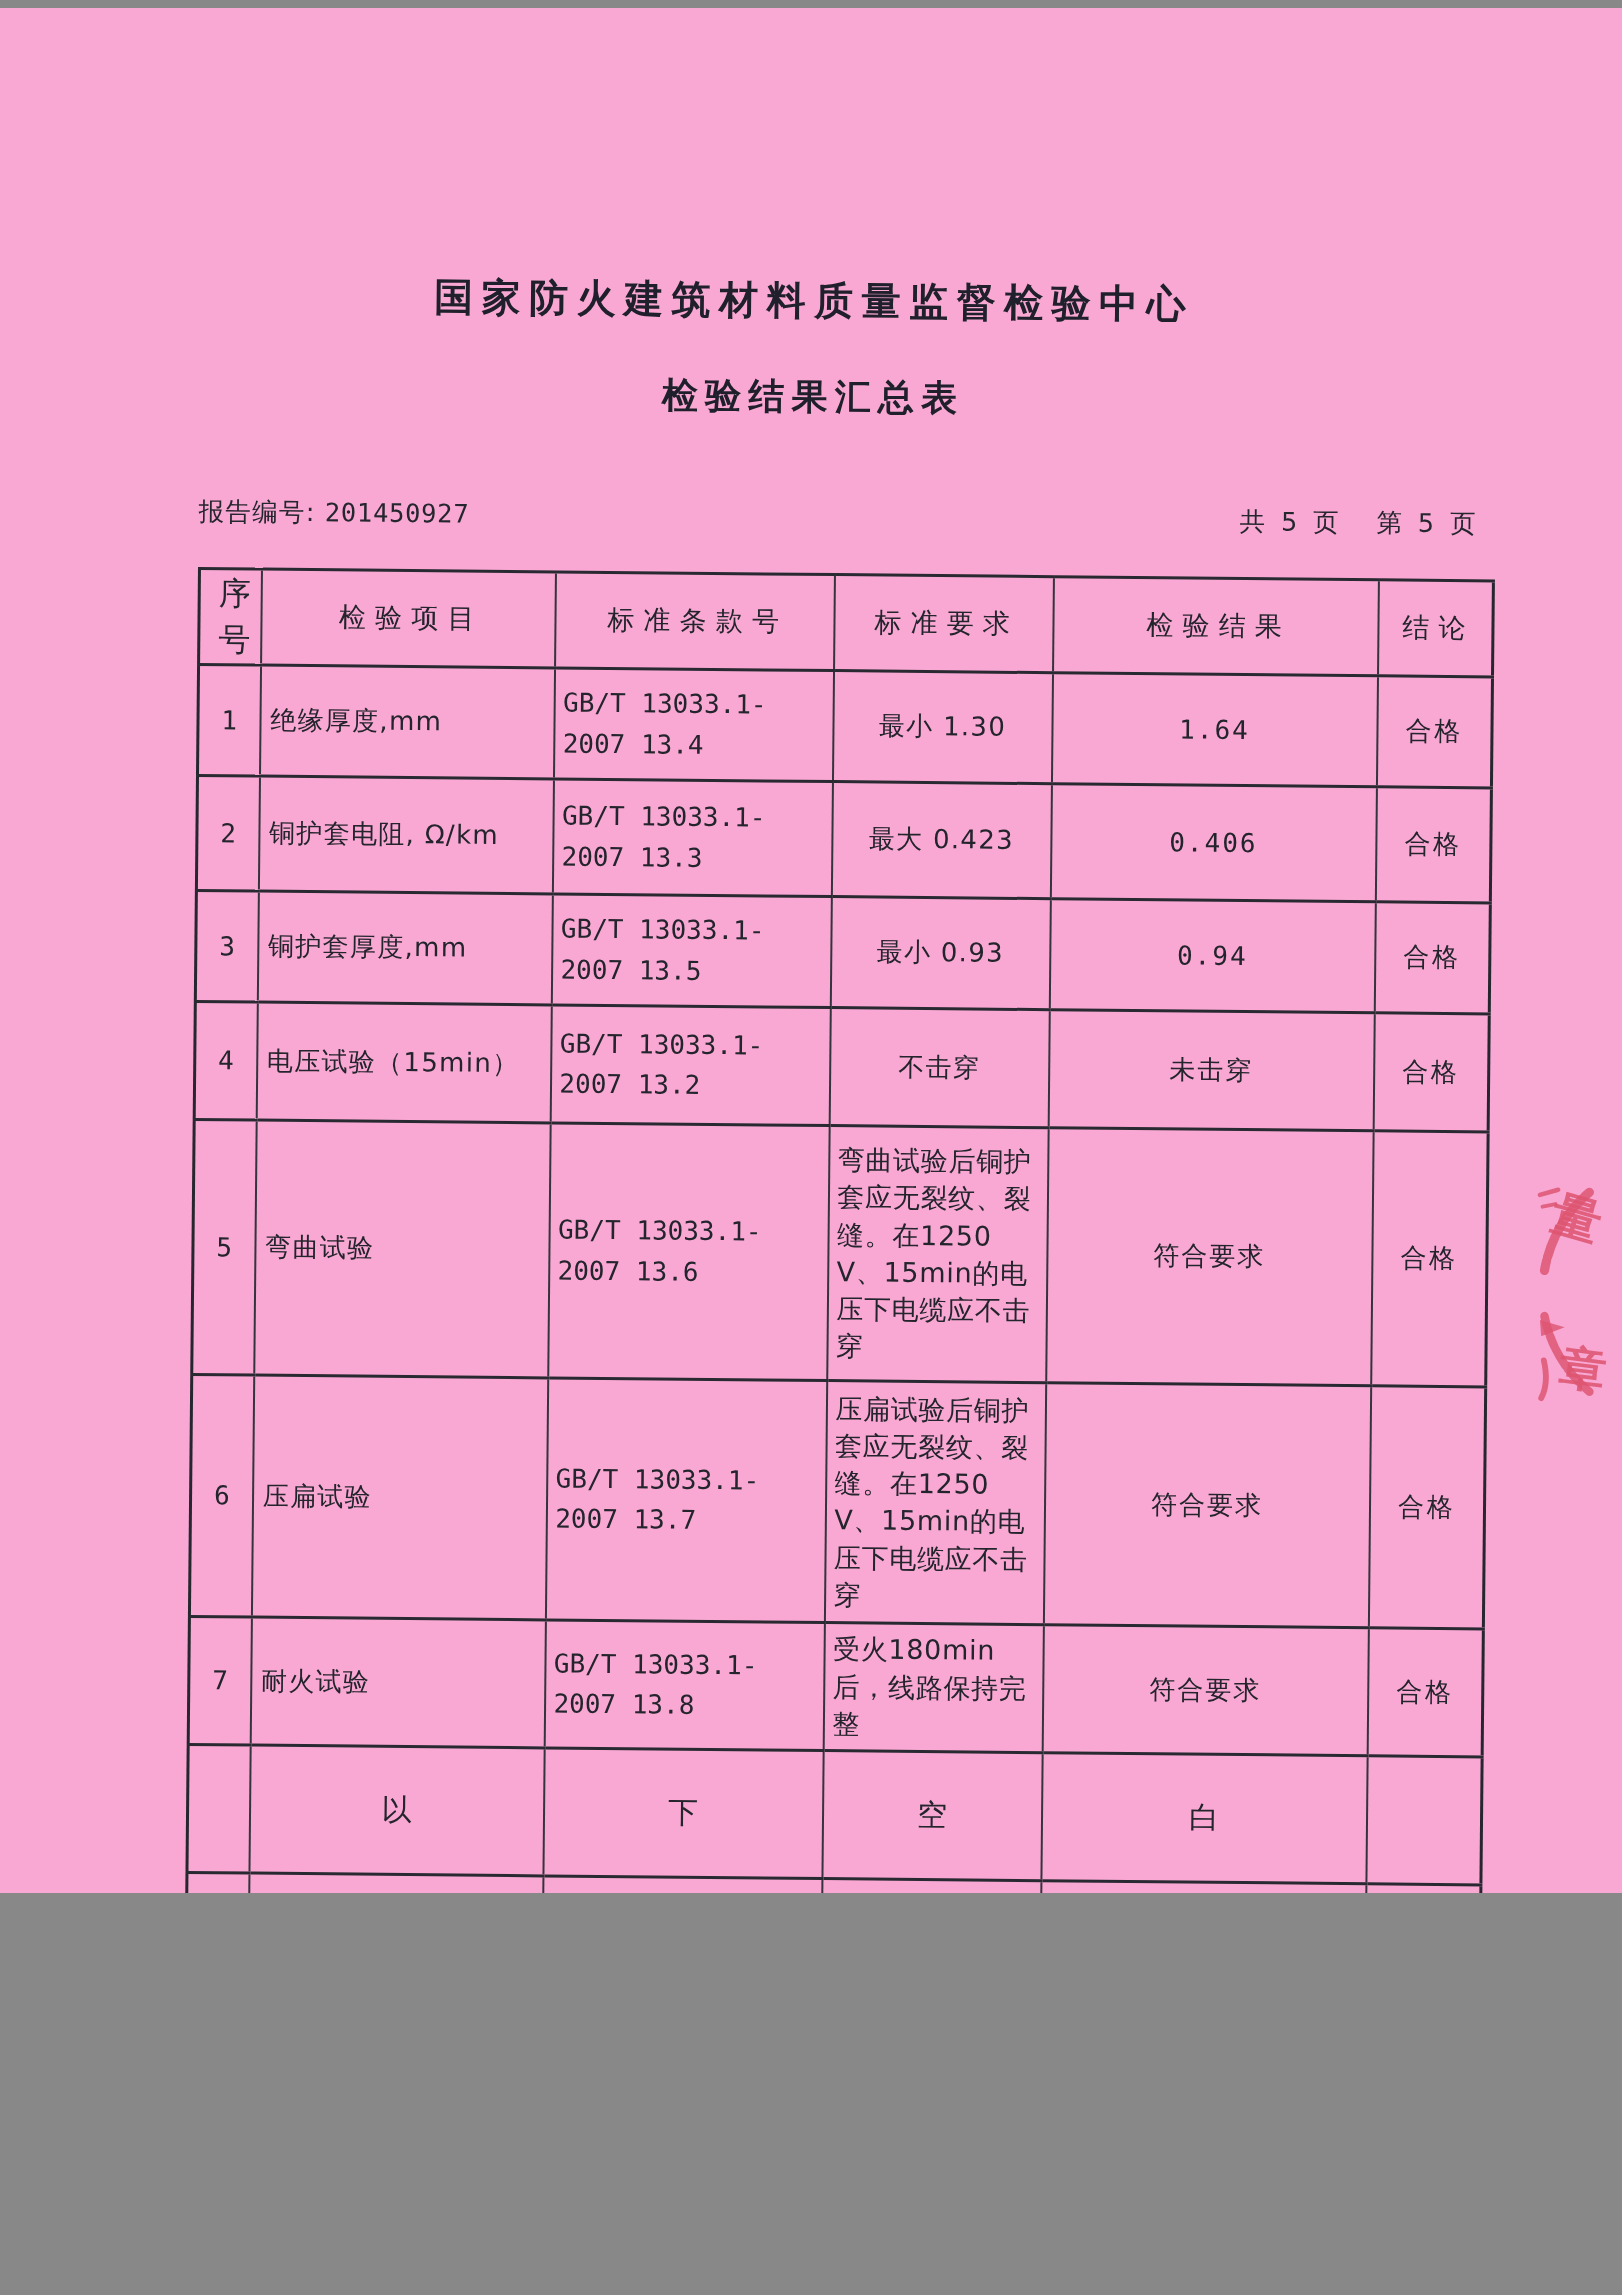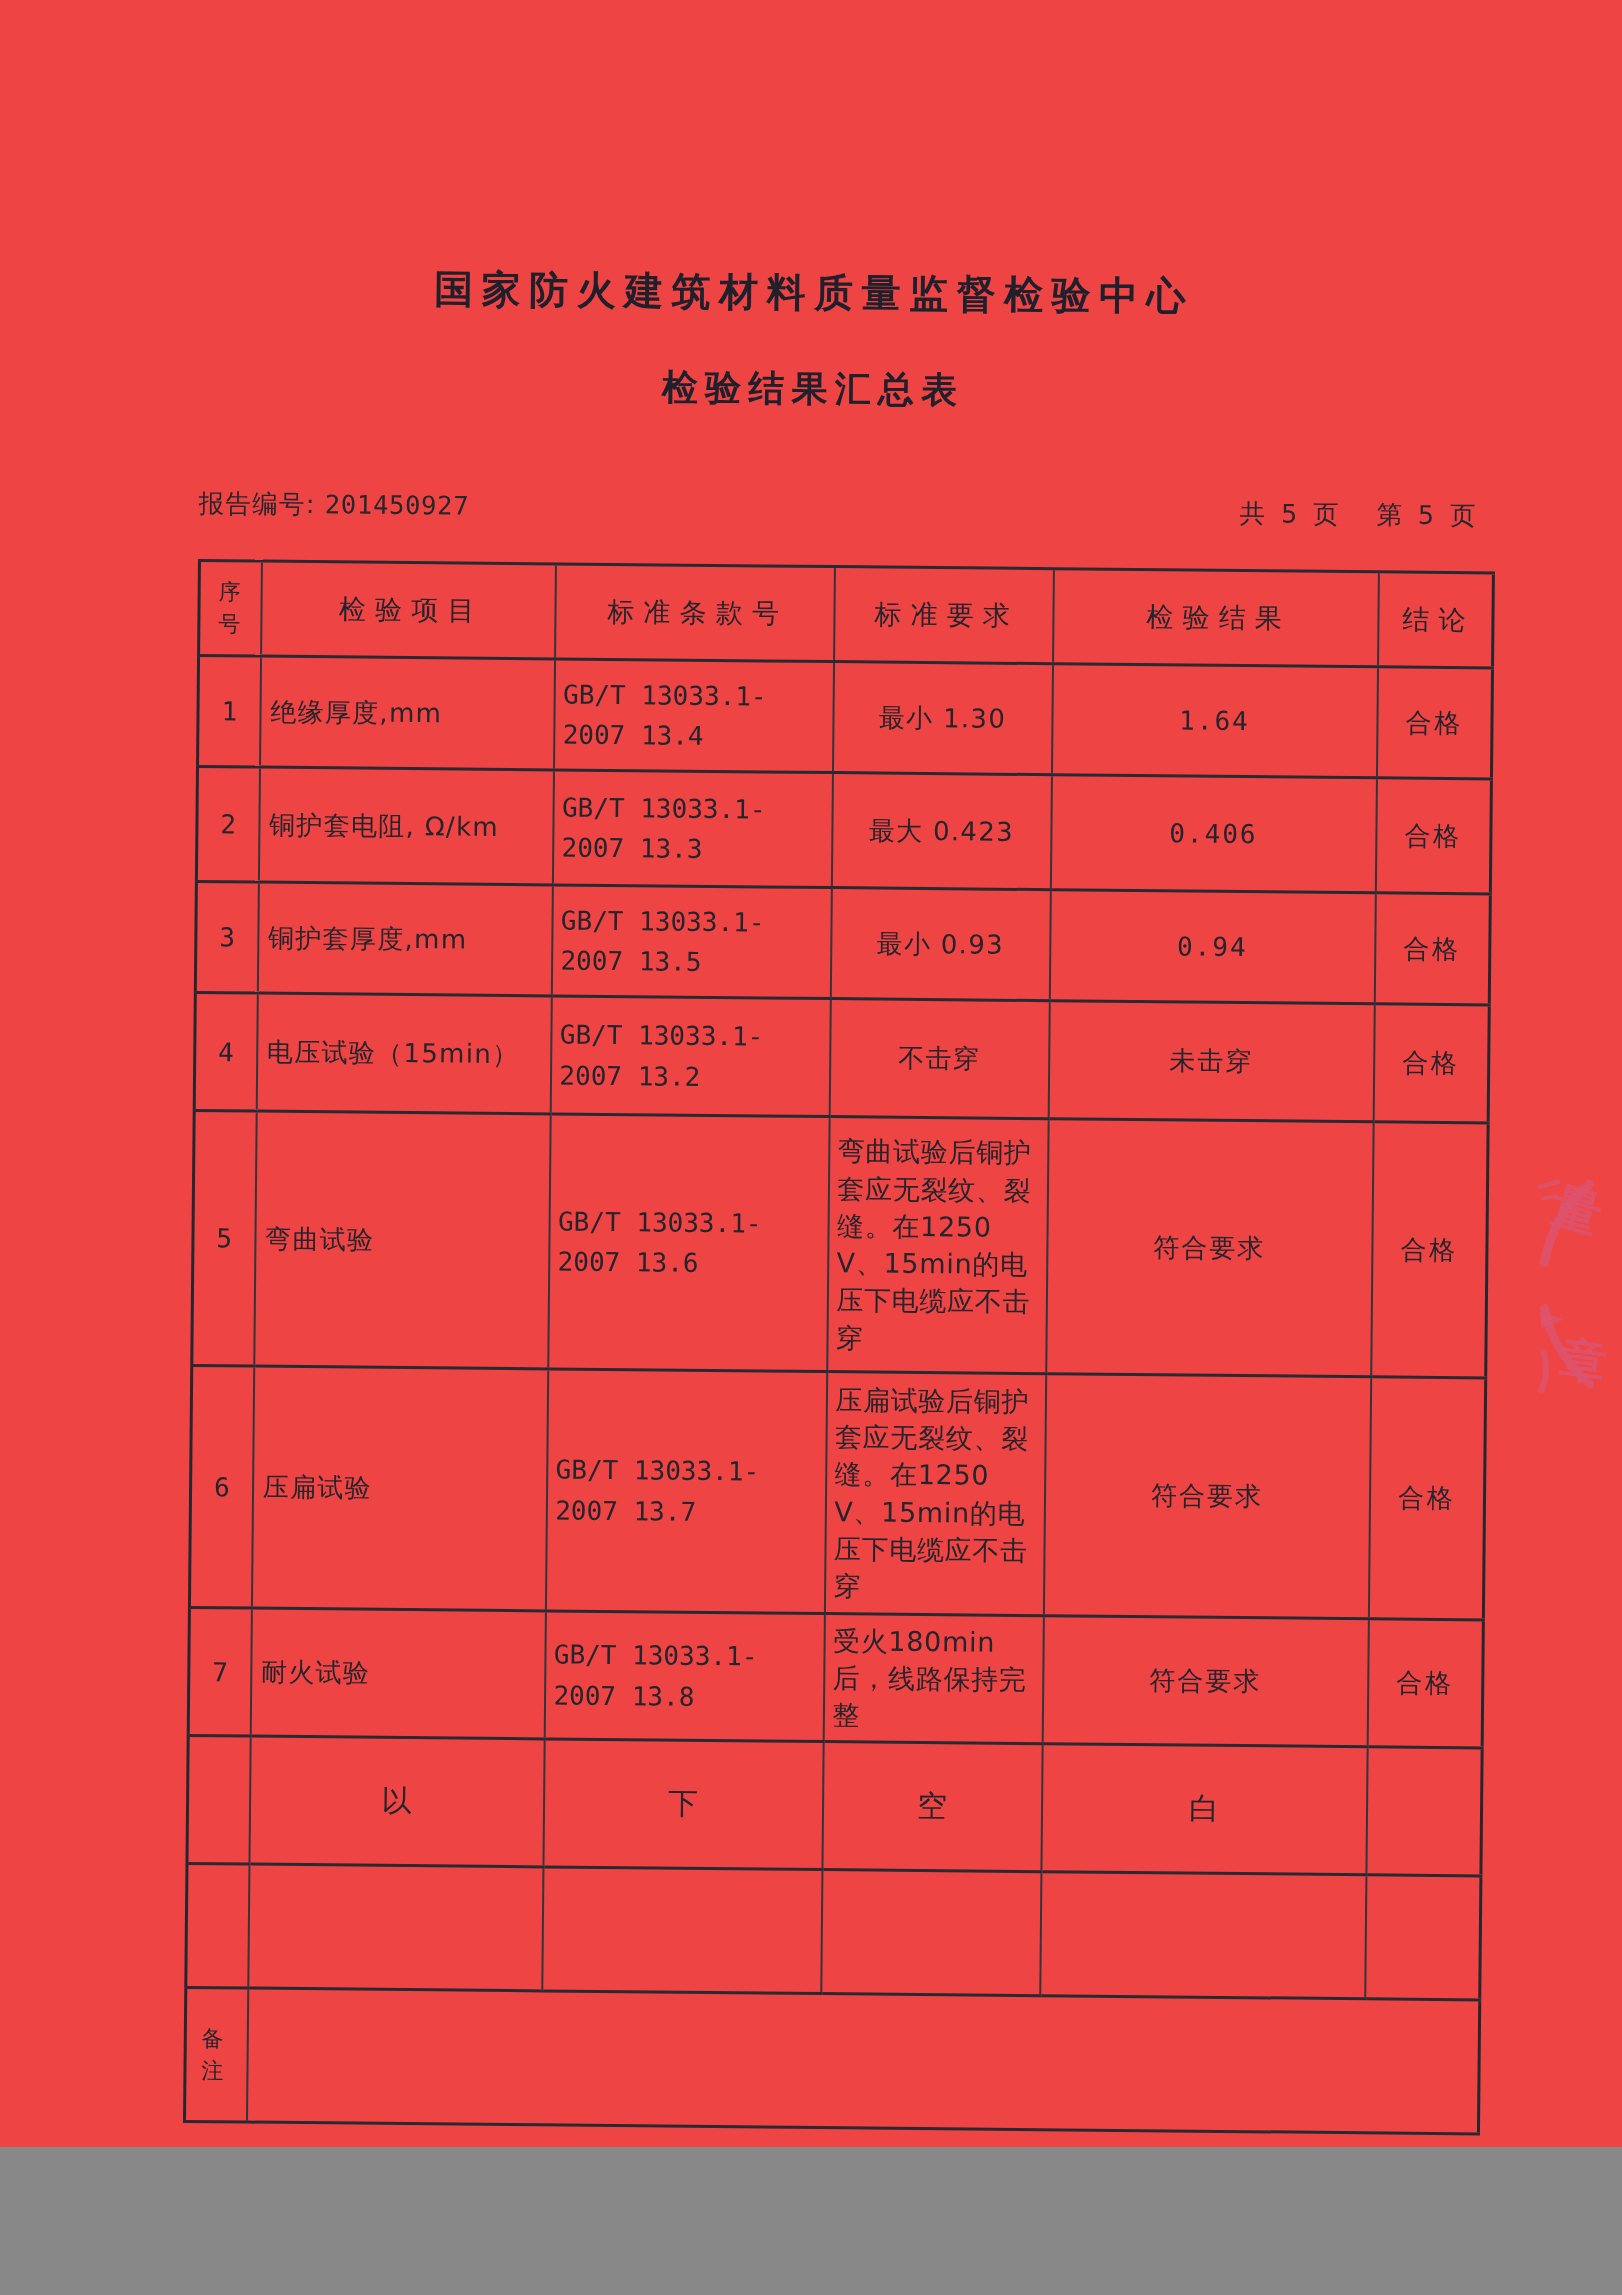--- a/index.html
+++ b/index.html
@@ -2,23 +2,23 @@
 <html style="font-size:10.5px"><head>
 <meta charset="utf-8">
 <style>
   * { margin: 0; padding: 0; box-sizing: border-box; }
   html, body { background: #888; }
   body { font-family: "DejaVu Sans", sans-serif; }
 
   .page {
     position: relative;
     width: 1623px;
-    height: 2147px;
-    margin: 0 auto;
-    background: #ef4444;
+    height: 1885px;
+    margin: 8px auto;
+    background: #f9a8d4;
     overflow: hidden;
     color: #23232b;
   }
 
   
   .skew {
     position: absolute;
     inset: 0;
     transform: rotate(0.55deg);
     transform-origin: 198px 559px;
@@ -97,21 +97,21 @@
     text-align: center;
     padding-left: 6.5px;
   }
   th .vlabel, td .vlabel {
     display: inline-block;
     width: 30px;
     line-height: 1.45;
     word-break: break-all;
     letter-spacing: 0;
     text-align: left;
-    font-size: 22px;
+    font-size: 32px;
   }
 
   td.c-no   { text-align: center; font-family: "DejaVu Sans Mono","DejaVu Sans",monospace; }
   td.c-item { text-align: left; padding: 3.9px 6.5px 3.9px 9.2px; letter-spacing: 1.3px; }
   td.c-clause {
     text-align: left;
     padding: 3.9px 5.2px 3.9px 7.9px;
     white-space: pre-line;
     line-height: 1.55;
     font-family: "DejaVu Sans Mono","DejaVu Sans",monospace;

